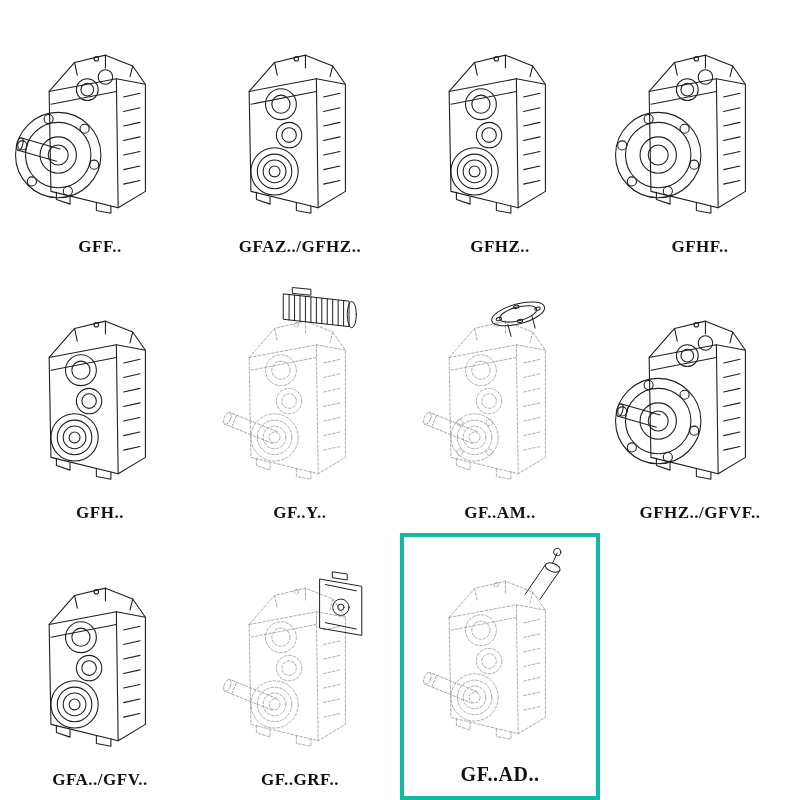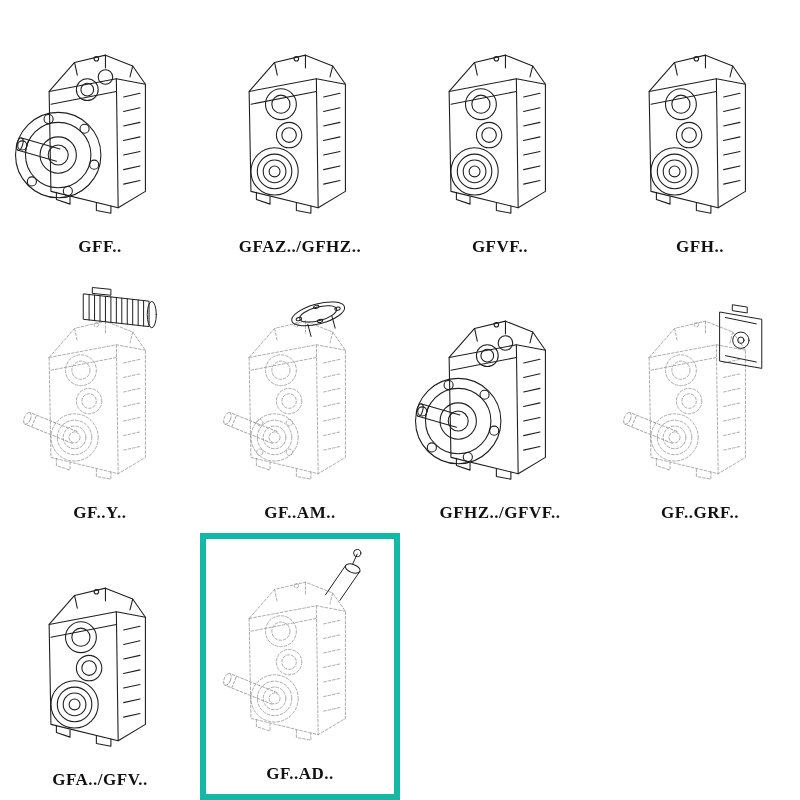--- a/index.html
+++ b/index.html
@@ -6,21 +6,21 @@
   *{box-sizing:border-box;}
   .page{
     width:800px;height:800px;background:var(--background,#fff);
     display:grid;grid-template-columns:repeat(4,1fr);grid-template-rows:repeat(3,1fr);
     font-family:"Liberation Serif",serif;
   }
   .cell{
     display:flex;flex-direction:column;align-items:center;justify-content:flex-end;
     padding:2px 2px 10px;overflow:hidden;
   }
-  .cell-ad{border:6px solid #14b8a6;}
+  .cell-ad{border:4px solid #14b8a6;}
   .drawing{width:190px;height:218px;flex:0 0 auto;}
   .label{
     margin-top:2px;font-weight:bold;font-size:17px;letter-spacing:.5px;
     color:var(--label,#111);white-space:nowrap;
   }
   .cell:nth-child(11) .label,.cell:nth-child(12) .label{font-size:20px;}
   
   .solid-art{stroke:var(--line,#1f1f1f);stroke-width:1.2;fill:none;stroke-linejoin:round;stroke-linecap:round;}
   .faint-art{stroke:var(--faint-line,#9b9b9b);stroke-width:.9;fill:none;stroke-dasharray:3 2;stroke-linejoin:round;stroke-linecap:round;}
   .addon{stroke:var(--line,#1f1f1f);stroke-width:1.1;fill:none;stroke-dasharray:none;stroke-linejoin:round;stroke-linecap:round;}
@@ -119,23 +119,33 @@
   </div>
 
   <div class="cell">
     <svg class="drawing" viewBox="0 0 200 240">
       <g class="solid-art">
         <use href="#g-body"></use>
         <use href="#g-bores"></use>
         <use href="#g-bearing"></use>
       </g>
     </svg>
-    <div class="label">GFVF..</div>
-  </div>
-
+    <div class="label">GFHZ..</div>
+  </div>
+
+  <div class="cell">
+    <svg class="drawing" viewBox="0 0 200 240">
+      <g class="solid-art">
+        <use href="#g-body"></use>
+        <use href="#g-topbores"></use>
+        <use href="#g-flange"></use>
+      </g>
+    </svg>
+    <div class="label">GFHF..</div>
+  </div>
 
   <div class="cell">
     <svg class="drawing" viewBox="0 0 200 240">
       <g class="solid-art">
         <use href="#g-body"></use>
         <use href="#g-bores"></use>
         <use href="#g-bearing"></use>
       </g>
     </svg>
     <div class="label">GFH..</div>
@@ -189,48 +199,48 @@
         <use href="#g-topbores"></use>
         <use href="#g-flange"></use>
         <use href="#g-shaft"></use>
       </g>
     </svg>
     <div class="label">GFHZ../GFVF..</div>
   </div>
 
   <div class="cell">
     <svg class="drawing" viewBox="0 0 200 240">
+      <g class="solid-art">
+        <use href="#g-body"></use>
+        <use href="#g-bores"></use>
+        <use href="#g-bearing"></use>
+      </g>
+    </svg>
+    <div class="label">GFA../GFV..</div>
+  </div>
+
+  <div class="cell">
+    <svg class="drawing" viewBox="0 0 200 240">
       <g class="faint-art">
         <use href="#g-body"></use>
         <use href="#g-bores"></use>
         <use href="#g-bearing"></use>
         <use href="#g-inshaft"></use>
       </g>
       <g class="addon">
         <path d="M122,32 L168,40 L168,94 L122,86 Z"></path>
         <path d="M128,38 L162,45 M128,80 L162,87"></path>
         <circle cx="145" cy="63" r="9"></circle>
           <circle cx="145" cy="63" r="3.5"></circle>
         <path d="M136,24 L152,26.5 L152,33 L136,30.5 Z"></path>
       </g>
     </svg>
     <div class="label">GF..GRF..</div>
   </div>
 
-  <div class="cell">
-    <svg class="drawing" viewBox="0 0 200 240">
-      <g class="solid-art">
-        <use href="#g-body"></use>
-        <use href="#g-bores"></use>
-        <use href="#g-bearing"></use>
-      </g>
-    </svg>
-    <div class="label">GFA../GFV..</div>
-  </div>
-
   <div class="cell cell-ad">
     <svg class="drawing" viewBox="0 0 200 240">
       <g class="faint-art">
         <use href="#g-body"></use>
         <use href="#g-bores"></use>
         <use href="#g-bearing"></use>
         <use href="#g-inshaft"></use>
       </g>
       <g class="addon">
         <path d="M128,56 L150,24 M144,62 L166,30"></path>

